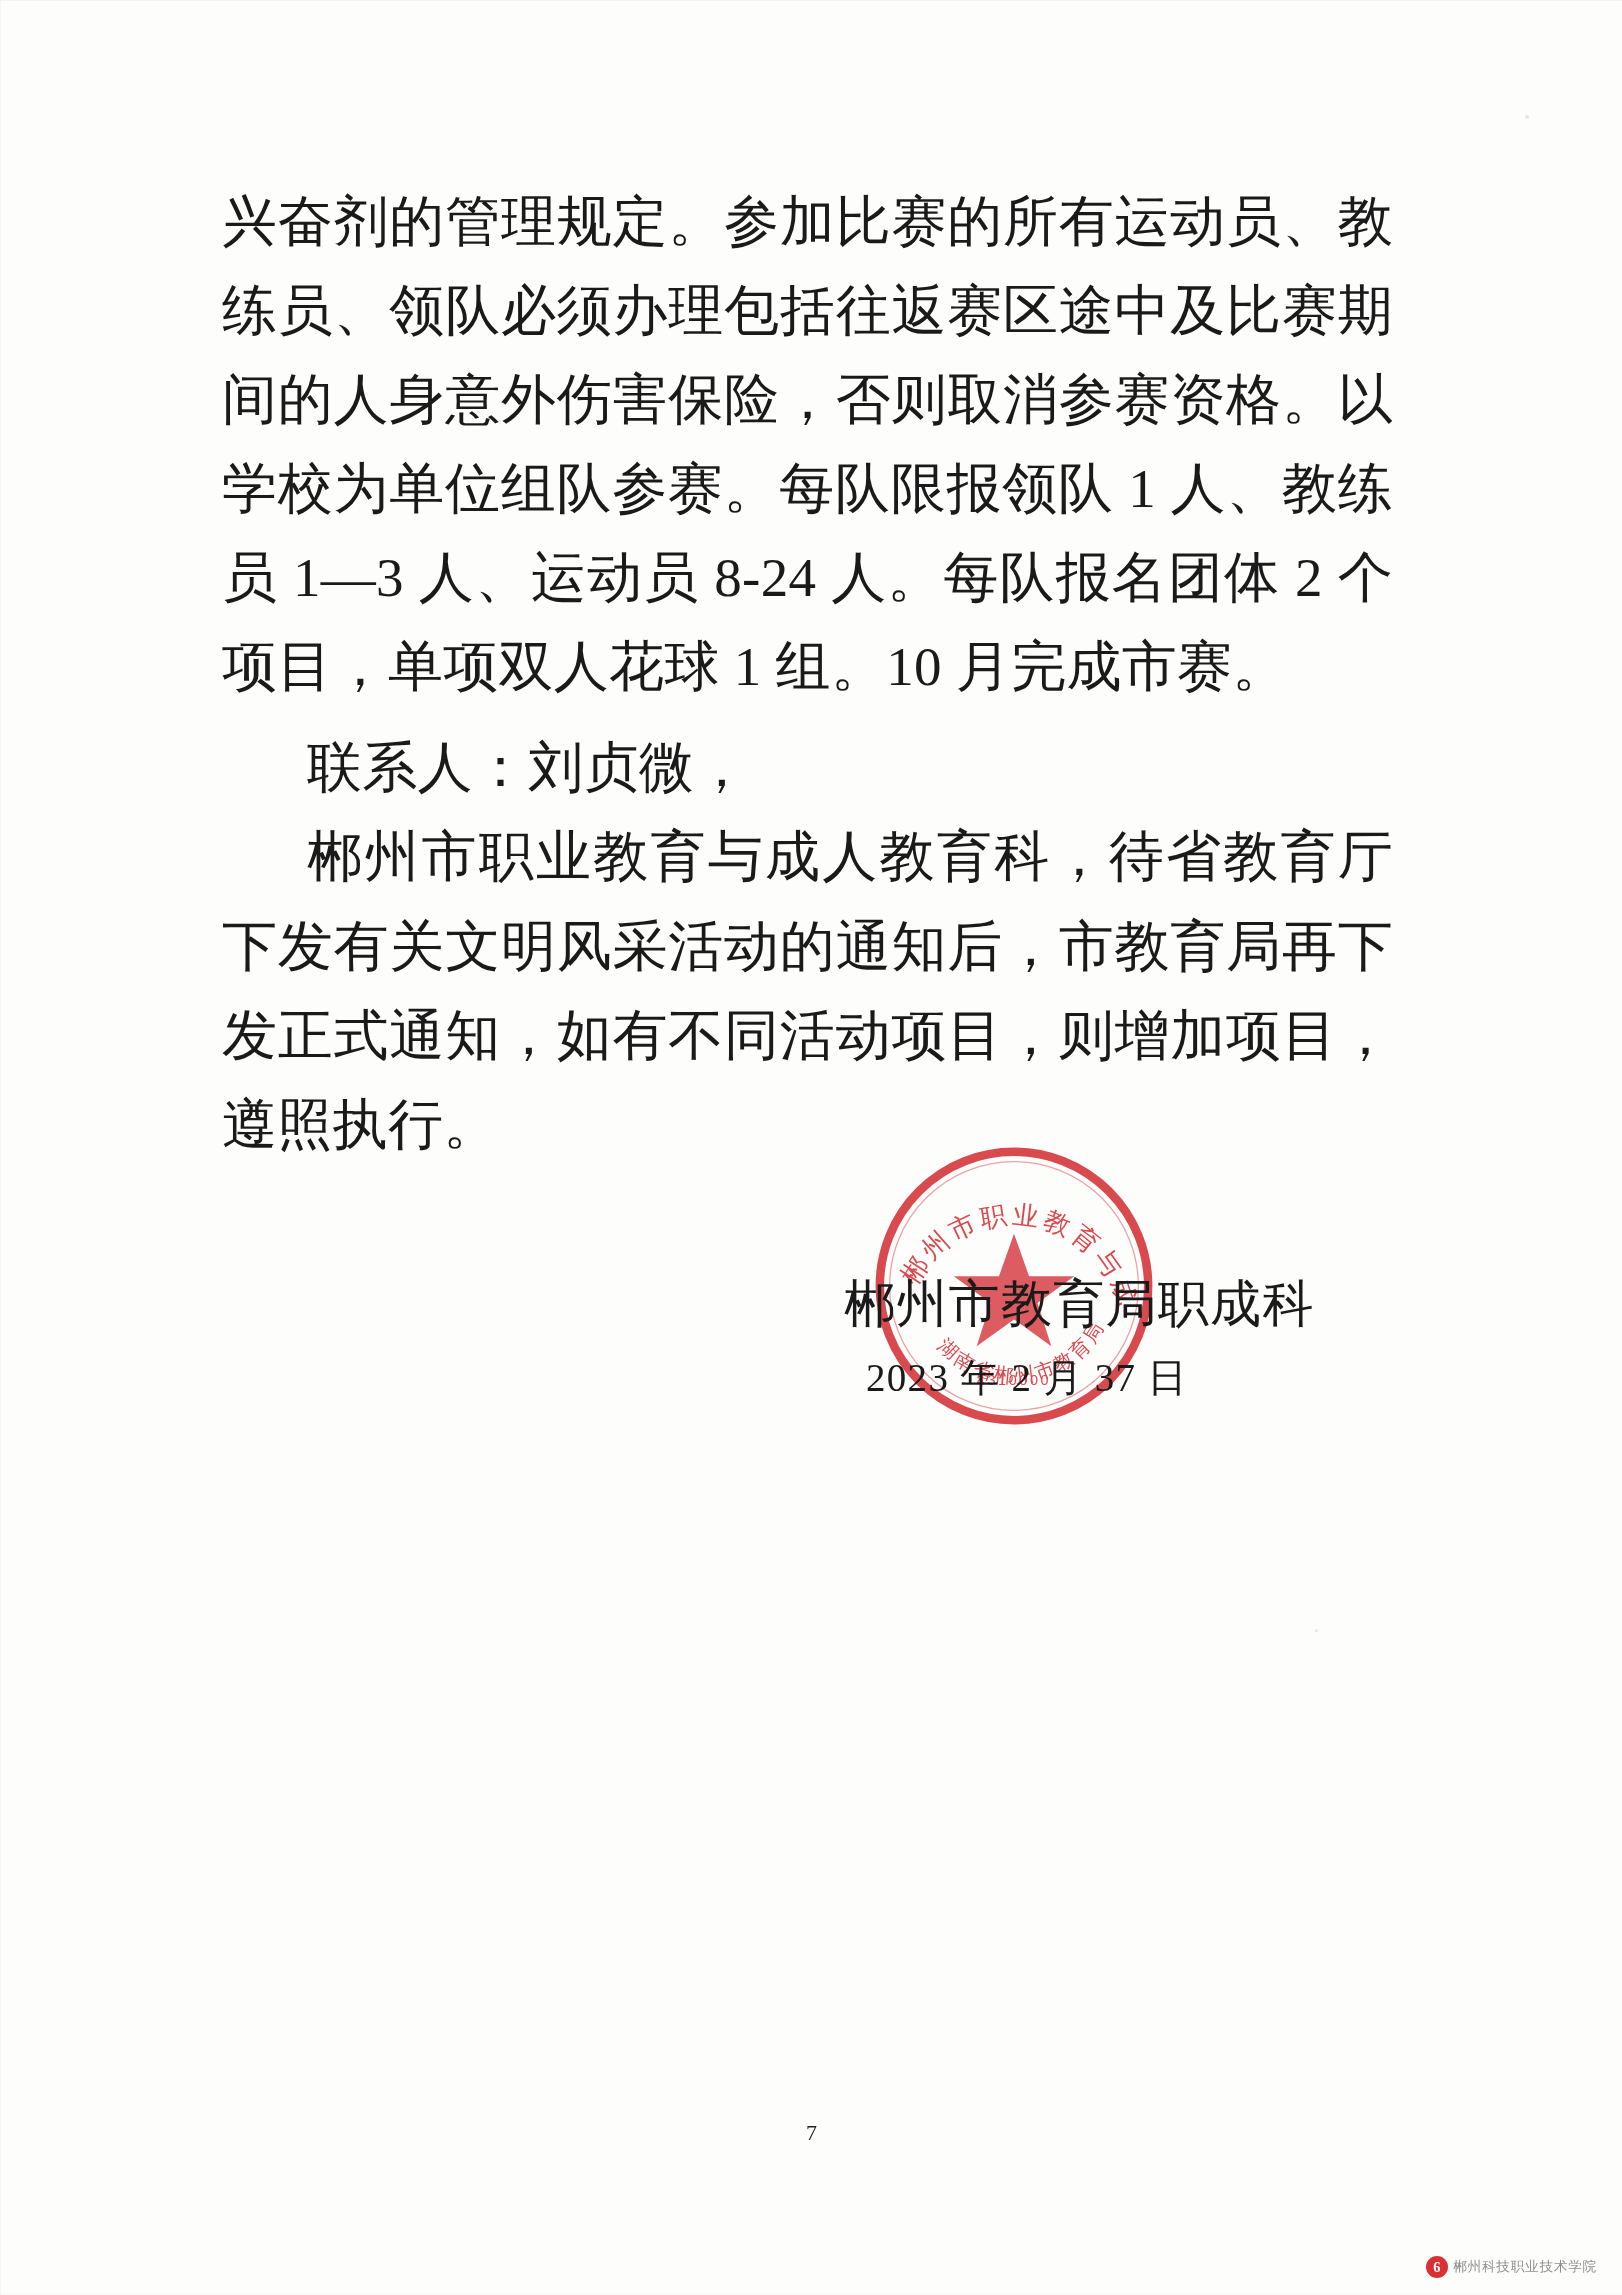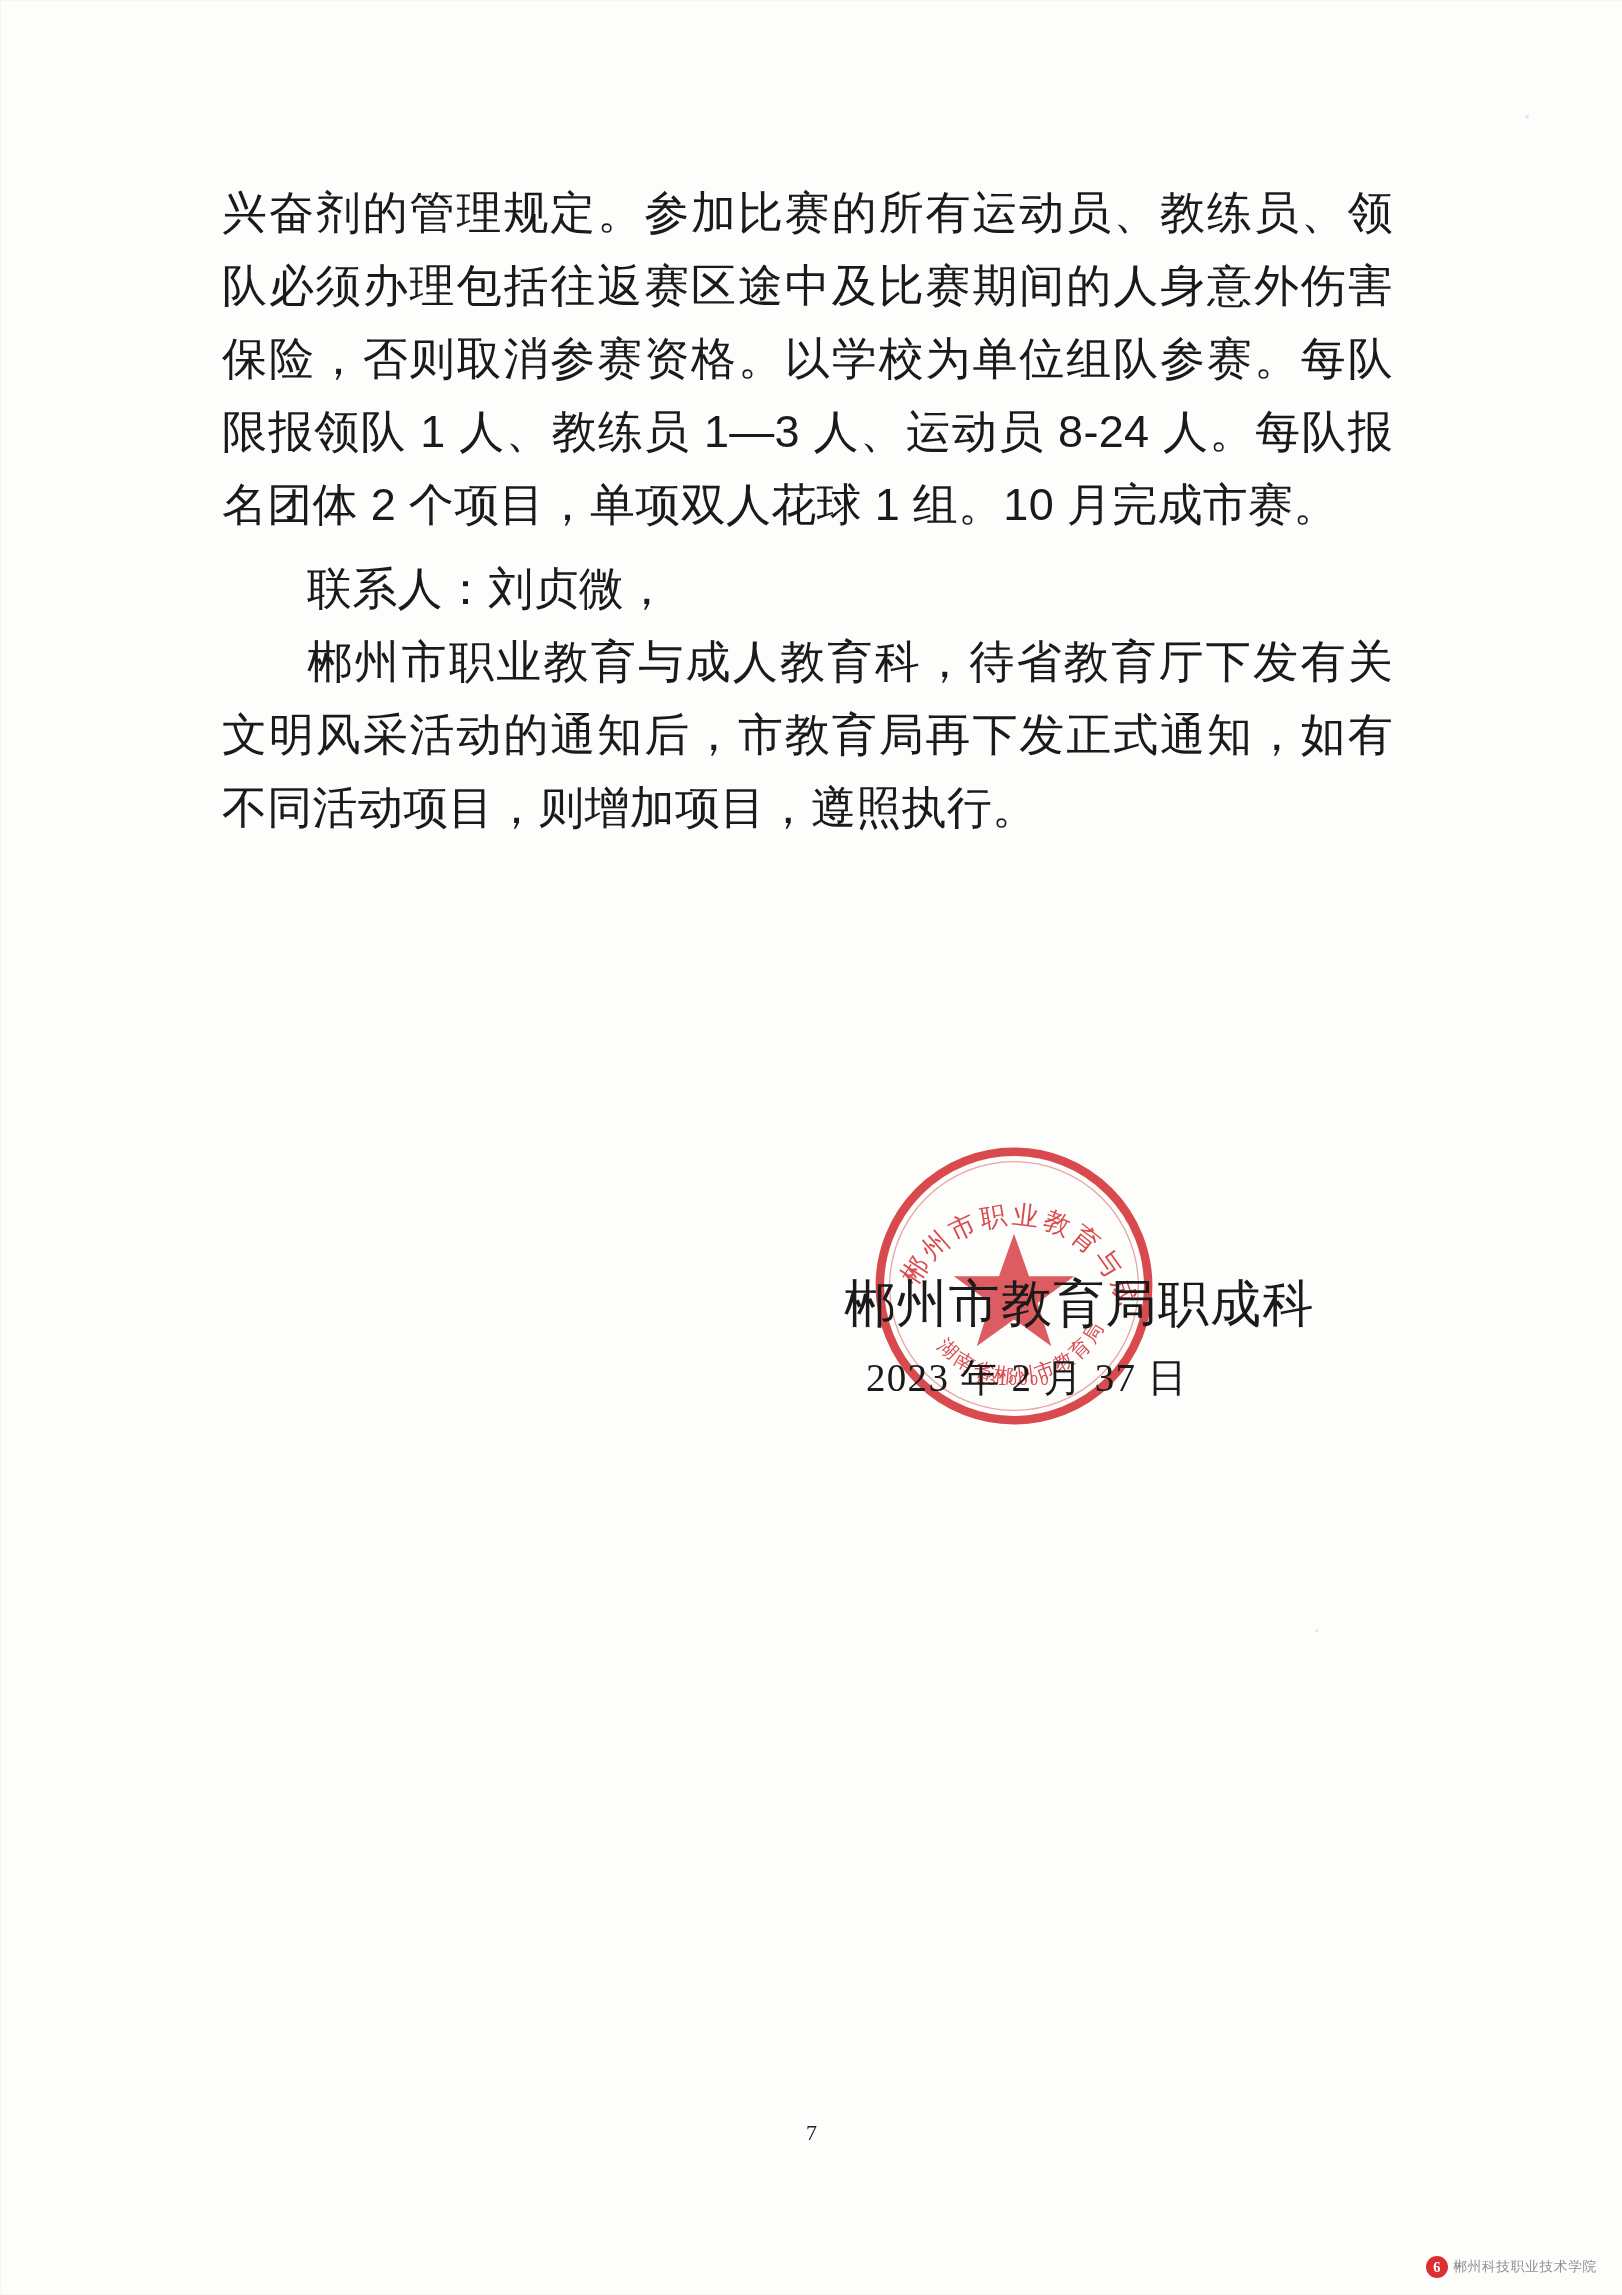--- a/index.html
+++ b/index.html
@@ -25,22 +25,22 @@
     box-shadow: inset 0 0 0 0.7px #f2f2f0;
     pointer-events: none;
   }
   .content {
     position: absolute;
     left: 222px;
     top: 177px;
     width: 1171px;
   }
   .para {
-    font-family: Liberation Sans, sans-serif;
-    font-size: 45px;
+    font-family: Liberation Serif, serif;
+    font-size: 55px;
     line-height: 1.62;
     color: #1a1a1a;
     letter-spacing: 0.3px;
     text-align: justify;
     margin: 0 0 2.6px 0;
     white-space: pre-wrap;
   }
   .para.indent {
     text-indent: 85px;
   }

